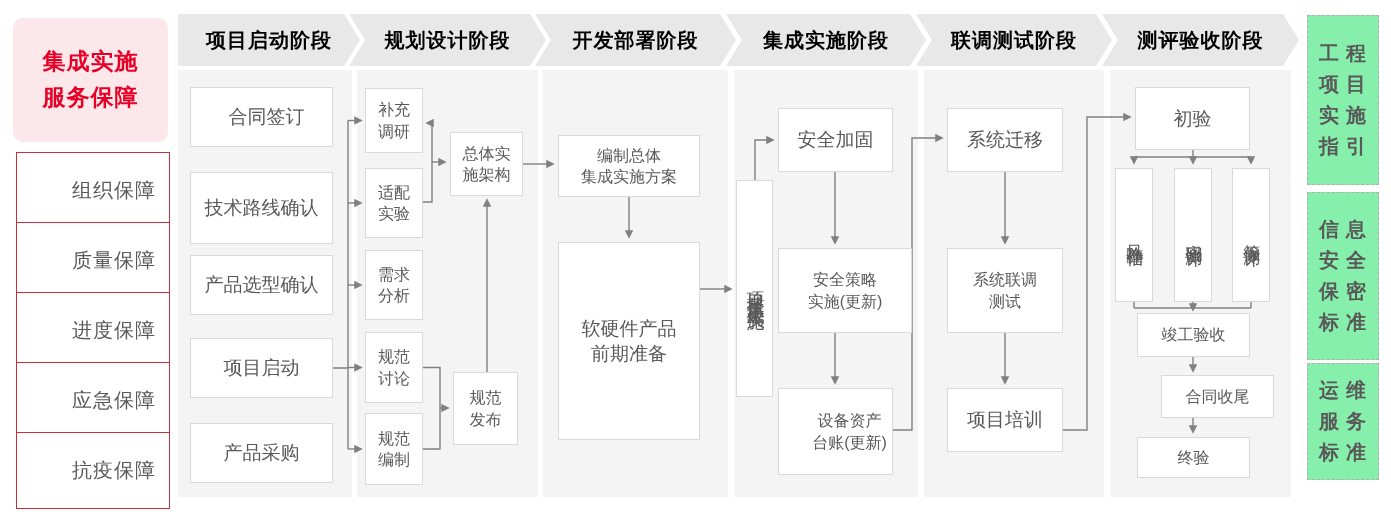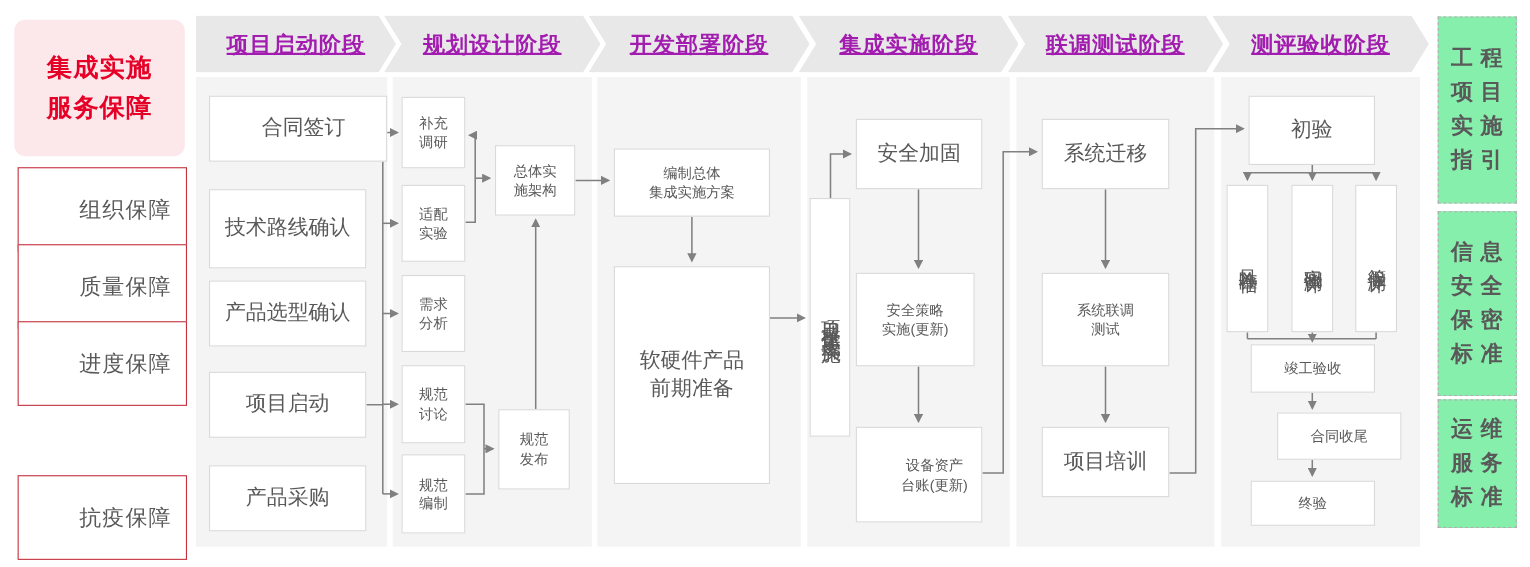--- a/index.html
+++ b/index.html
@@ -3,32 +3,32 @@
 <meta charset="utf-8">
 <style>
   html,body { margin:0; padding:0; background:#ffffff; }
   .canvas {
     position:relative; width:1391px; height:515px; background:#ffffff;
     font-family:"Liberation Sans", sans-serif; overflow:hidden;
   }
   .colbg { position:absolute; top:70px; height:427px; background:#f4f4f4; }
   .phase {
     position:absolute; top:14px; height:52px; background:#e8e8e8;
-    color:#a21caf; font-weight:700; font-size:20px; letter-spacing:1px;
-    display:flex; align-items:center; justify-content:center;text-decoration:underline;
+    color:#000000; font-weight:700; font-size:20px; letter-spacing:1px;
+    display:flex; align-items:center; justify-content:center;
   }
   .phase.first { clip-path: polygon(0 0, calc(100% - 16px) 0, 100% 50%, calc(100% - 16px) 100%, 0 100%); }
   .phase.mid   { clip-path: polygon(0 0, calc(100% - 16px) 0, 100% 50%, calc(100% - 16px) 100%, 0 100%, 16px 50%); }
   .box {
     position:absolute; box-sizing:border-box; background:#ffffff;
     border:1px solid #d9d9d9; color:#595959; font-size:19px; line-height:1.32;
     display:flex; align-items:center; justify-content:center;
     text-align:center; white-space:pre-line;
   }
-  .sm { font-size:13px; }
+  .sm { font-size:16px; }
   .vtext { writing-mode:vertical-rl; text-orientation:upright; letter-spacing:3px; font-size:18px; }
   .vtext.narrow { font-size:17px; letter-spacing:2px; }
   .title-card {
     position:absolute; left:13px; top:18px; width:155px; height:124px;
     background:#fce8ea; border-radius:10px; color:#e60027; font-weight:700;
     font-size:23px; line-height:1.55; letter-spacing:1px;
     display:flex; align-items:center; justify-content:center;
     text-align:center; white-space:pre-line;
   }
   .side-item {
@@ -62,20 +62,21 @@
   <div class="phase mid" style="left:535px;width:201px;">开发部署阶段</div>
   <div class="phase mid" style="left:726px;width:200px;">集成实施阶段</div>
   <div class="phase mid" style="left:916px;width:196px;">联调测试阶段</div>
   <div class="phase mid" style="left:1102px;width:197px;">测评验收阶段</div>
 
   <div class="title-card">集成实施
 服务保障</div>
   <div class="side-item" style="top:152px;">组织保障</div>
   <div class="side-item" style="top:222px;">质量保障</div>
   <div class="side-item" style="top:292px;">进度保障</div>
+  <div class="side-item" style="top:362px;">应急保障</div>
   <div class="side-item" style="top:432px;">抗疫保障</div>
 
   <svg class="connectors" width="1391" height="515" viewBox="0 0 1391 515">
     <defs>
       <marker id="arw" viewBox="0 0 10 10" refX="8" refY="5" markerWidth="6" markerHeight="6" orient="auto-start-reverse">
         <path d="M0,0 L10,5 L0,10 z" fill="#808080"></path>
       </marker>
     </defs>
     <g stroke="#808080" stroke-width="1.4" fill="none">
       <path d="M333 368 H348 M348 120.5 V449"></path>
@@ -102,21 +103,21 @@
       <path d="M1134 157 V163" marker-end="url(#arw)"></path>
       <path d="M1193 157 V163" marker-end="url(#arw)"></path>
       <path d="M1251 157 V163" marker-end="url(#arw)"></path>
       <path d="M1134 302 V308 M1193 302 V308 M1251 302 V308 M1134 308 H1251"></path>
       <path d="M1193 308 V310" marker-end="url(#arw)"></path>
       <path d="M1193 357 V371" marker-end="url(#arw)"></path>
       <path d="M1193 418 V432" marker-end="url(#arw)"></path>
     </g>
   </svg>
 
-  <div class="box" style="left:190px;top:87px;width:162px;height:60px;padding-left:10px;">合同签订</div>
+  <div class="box" style="left:190px;top:87px;width:143px;height:60px;padding-left:10px;">合同签订</div>
   <div class="box" style="left:190px;top:172px;width:143px;height:72px;">技术路线确认</div>
   <div class="box" style="left:190px;top:255px;width:143px;height:60px;">产品选型确认</div>
   <div class="box" style="left:190px;top:338px;width:143px;height:60px;">项目启动</div>
   <div class="box" style="left:190px;top:423px;width:143px;height:60px;">产品采购</div>
 
   <div class="box sm" style="left:365px;top:88px;width:58px;height:65px;">补充
 调研</div>
   <div class="box sm" style="left:365px;top:168px;width:58px;height:70px;">适配
 实验</div>
   <div class="box sm" style="left:365px;top:250px;width:58px;height:70px;">需求
@@ -130,21 +131,21 @@
   <div class="box sm" style="left:453px;top:372px;width:65px;height:73px;">规范
 发布</div>
 
   <div class="box sm" style="left:558px;top:135px;width:142px;height:62px;">编制总体
 集成实施方案</div>
   <div class="box" style="left:558px;top:242px;width:142px;height:198px;">软硬件产品
 前期准备</div>
 
   <div class="box vtext" style="left:736px;top:180px;width:37px;height:217px;">项目整体集成实施</div>
   <div class="box" style="left:778px;top:108px;width:115px;height:64px;">安全加固</div>
-  <div class="box sm" style="left:778px;top:248px;width:108px;height:85px;">安全策略
+  <div class="box sm" style="left:778px;top:248px;width:134px;height:85px;">安全策略
 实施(更新)</div>
   <div class="box sm" style="left:778px;top:388px;width:115px;height:87px;padding-left:28px;">设备资产
 台账(更新)</div>
 
   <div class="box" style="left:947px;top:108px;width:116px;height:64px;">系统迁移</div>
   <div class="box sm" style="left:947px;top:248px;width:116px;height:85px;">系统联调
 测试</div>
   <div class="box" style="left:947px;top:388px;width:116px;height:64px;">项目培训</div>
 
   <div class="box" style="left:1135px;top:87px;width:115px;height:63px;text-align:right;">初验</div>

